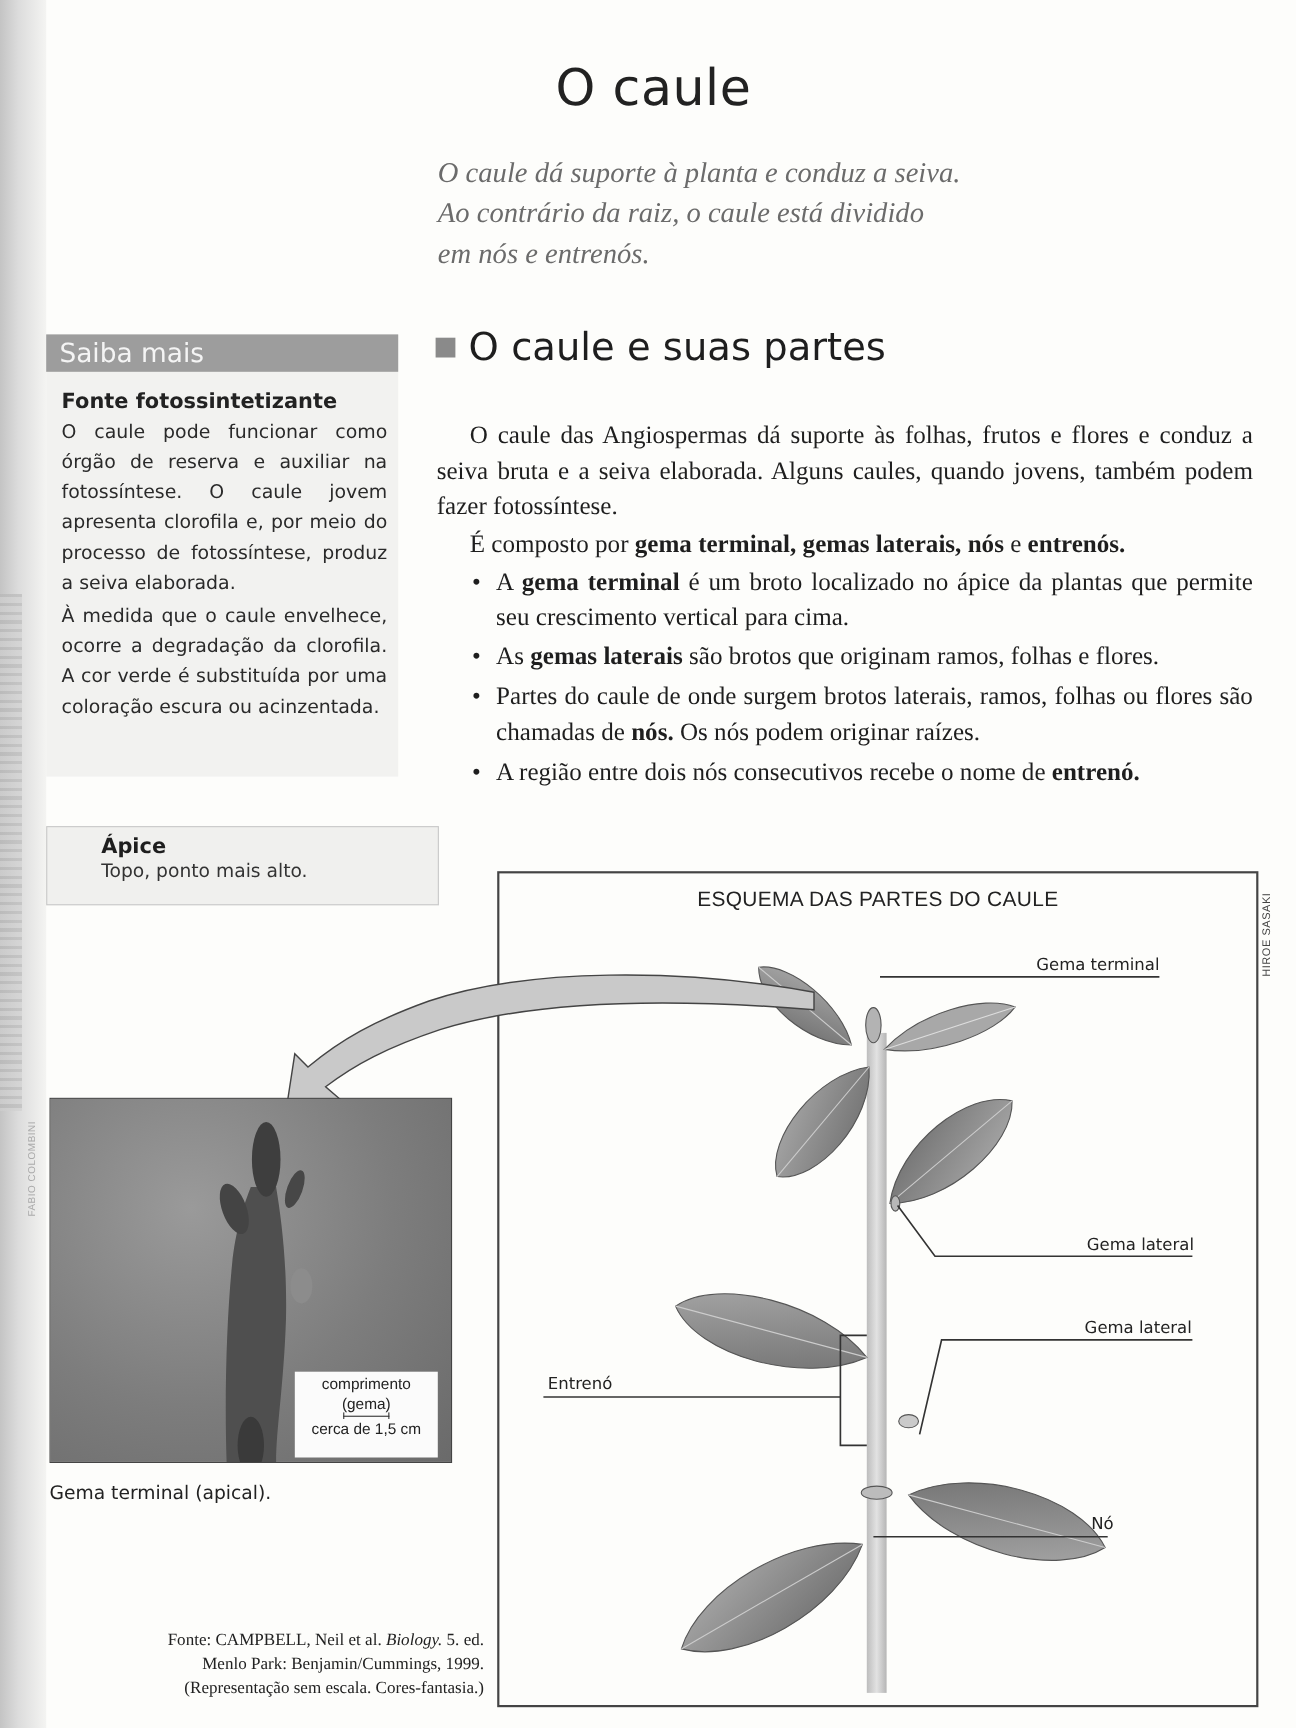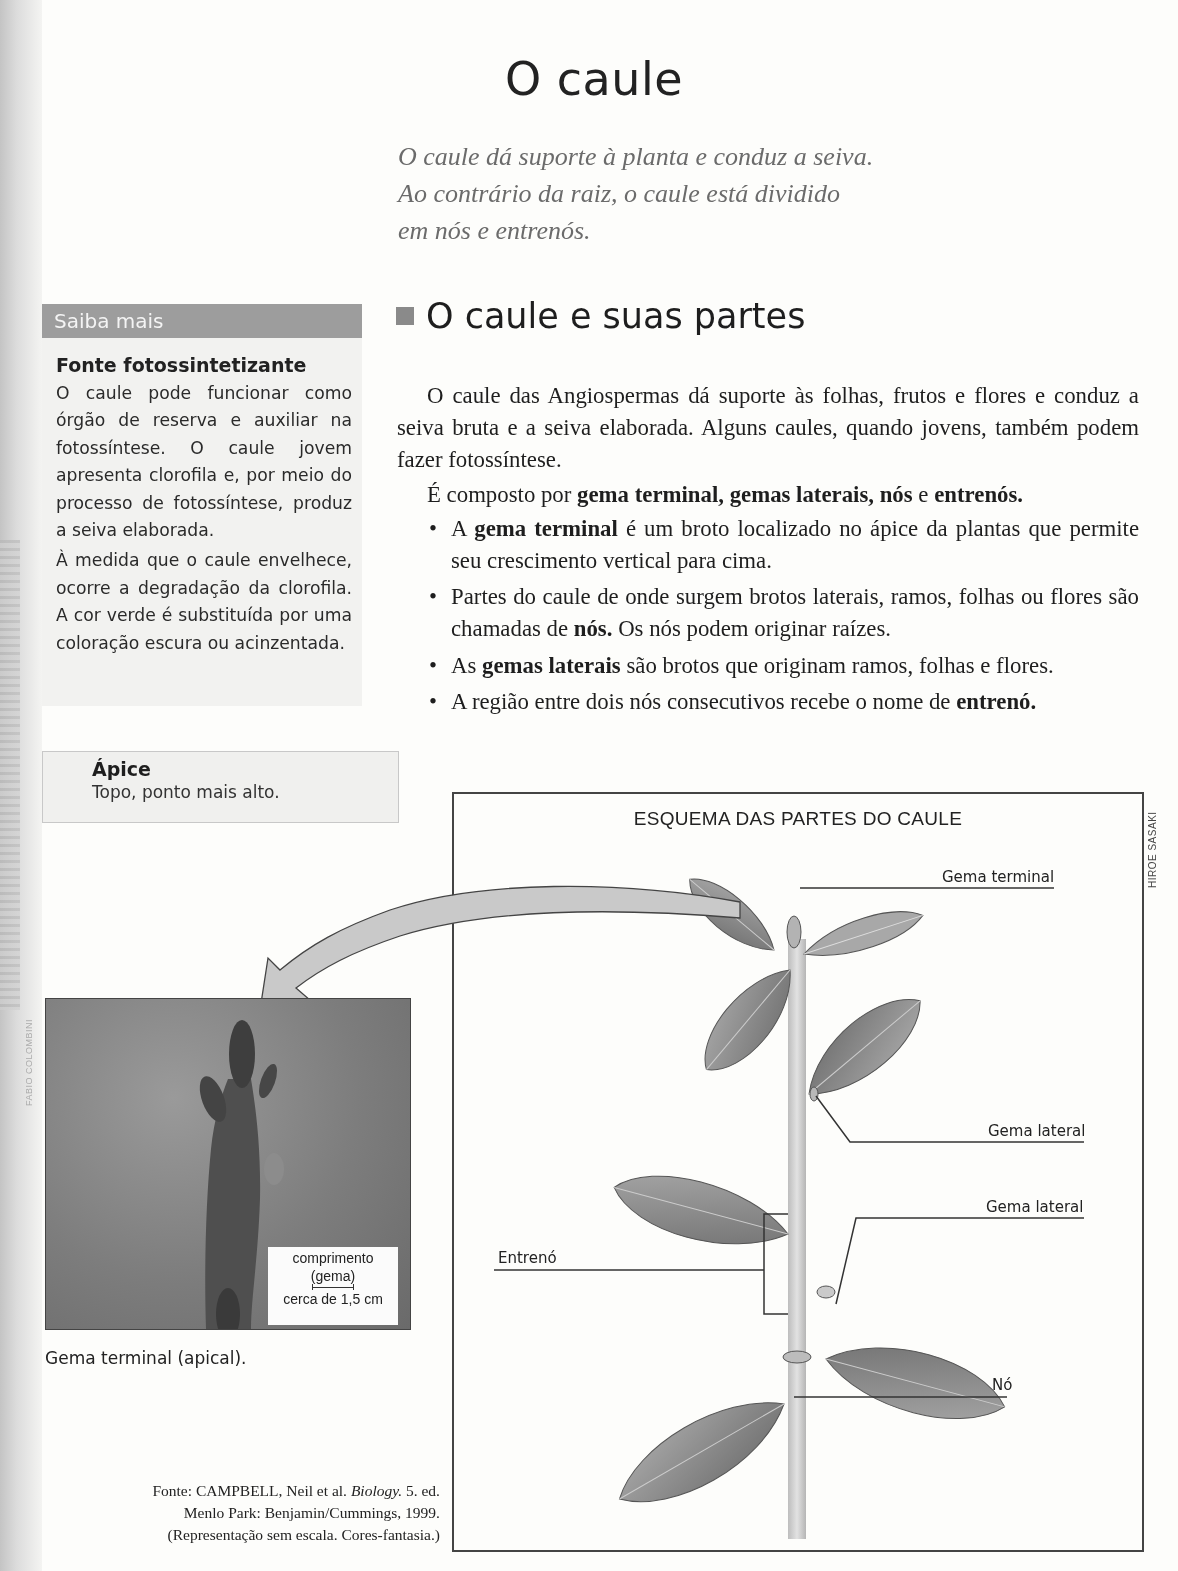--- a/index.html
+++ b/index.html
@@ -29,21 +29,21 @@
   }
   .intro .line { display:block; white-space:nowrap; }
 
   
   .saiba {
     position:absolute; left:42px; top:304px; width:320px; height:402px;
     background:#f2f2f0;
   }
   .saiba-head {
     background:#9d9d9d; color:#f4f4f4; height:34px;
-    font-family:"DejaVu Sans", sans-serif; font-size:20px; line-height:34px; padding-left:12px;
+    font-family:"DejaVu Sans", sans-serif; font-size:24px; line-height:34px; padding-left:12px;
   }
   .saiba-title {
     font-family:"DejaVu Sans", sans-serif; font-weight:bold; font-size:19px;
     margin:16px 0 0 14px; color:#222;
   }
   .saiba-body {
     font-family:"DejaVu Sans", sans-serif; font-size:17.2px; line-height:27.4px;
     margin:4px 10px 0 14px; color:#2a2a2a; text-align:justify;
   }
   .saiba-body p { margin:0 0 3px 0; }
@@ -150,22 +150,22 @@
 <h2 class="section-head">
   <span class="sq"></span>
   <span>O caule e suas partes</span>
 </h2>
 
 <div class="body-text">
   <p>O caule das Angiospermas dá suporte às folhas, frutos e flores e conduz a seiva bruta e a seiva elaborada. Alguns caules, quando jovens, também podem fazer fotossíntese.</p>
   <p class="p2"><span>É composto por </span><b>gema terminal</b><b>, </b><b>gemas laterais</b><b>, </b><b>nós</b><span> e </span><b>entrenós</b><b>.</b></p>
   <ul class="bullets">
     <li><span>A </span><b>gema terminal</b><span> é um broto localizado no ápice da plantas que permite seu crescimento vertical para cima.</span></li>
+    <li><span>As </span><b>gemas laterais</b><span> são brotos que originam ramos, folhas e flores.</span></li>
     <li><span>Partes do caule de onde surgem brotos laterais, ramos, folhas ou flores são chamadas de </span><b>nós.</b><span> Os nós podem originar raízes.</span></li>
-    <li><span>As </span><b>gemas laterais</b><span> são brotos que originam ramos, folhas e flores.</span></li>
     <li><span>A região entre dois nós consecutivos recebe o nome de </span><b>entrenó.</b><span></span></li>
   </ul>
 </div>
 
 <div class="diagram">
   <div class="diagram-title">ESQUEMA DAS PARTES DO CAULE</div>
   <svg class="diag-svg" width="688" height="756">
     <defs>
       <linearGradient id="stemg" x1="0" x2="1" y1="0" y2="0">
         <stop offset="0" stop-color="#bdbdbd"></stop>

